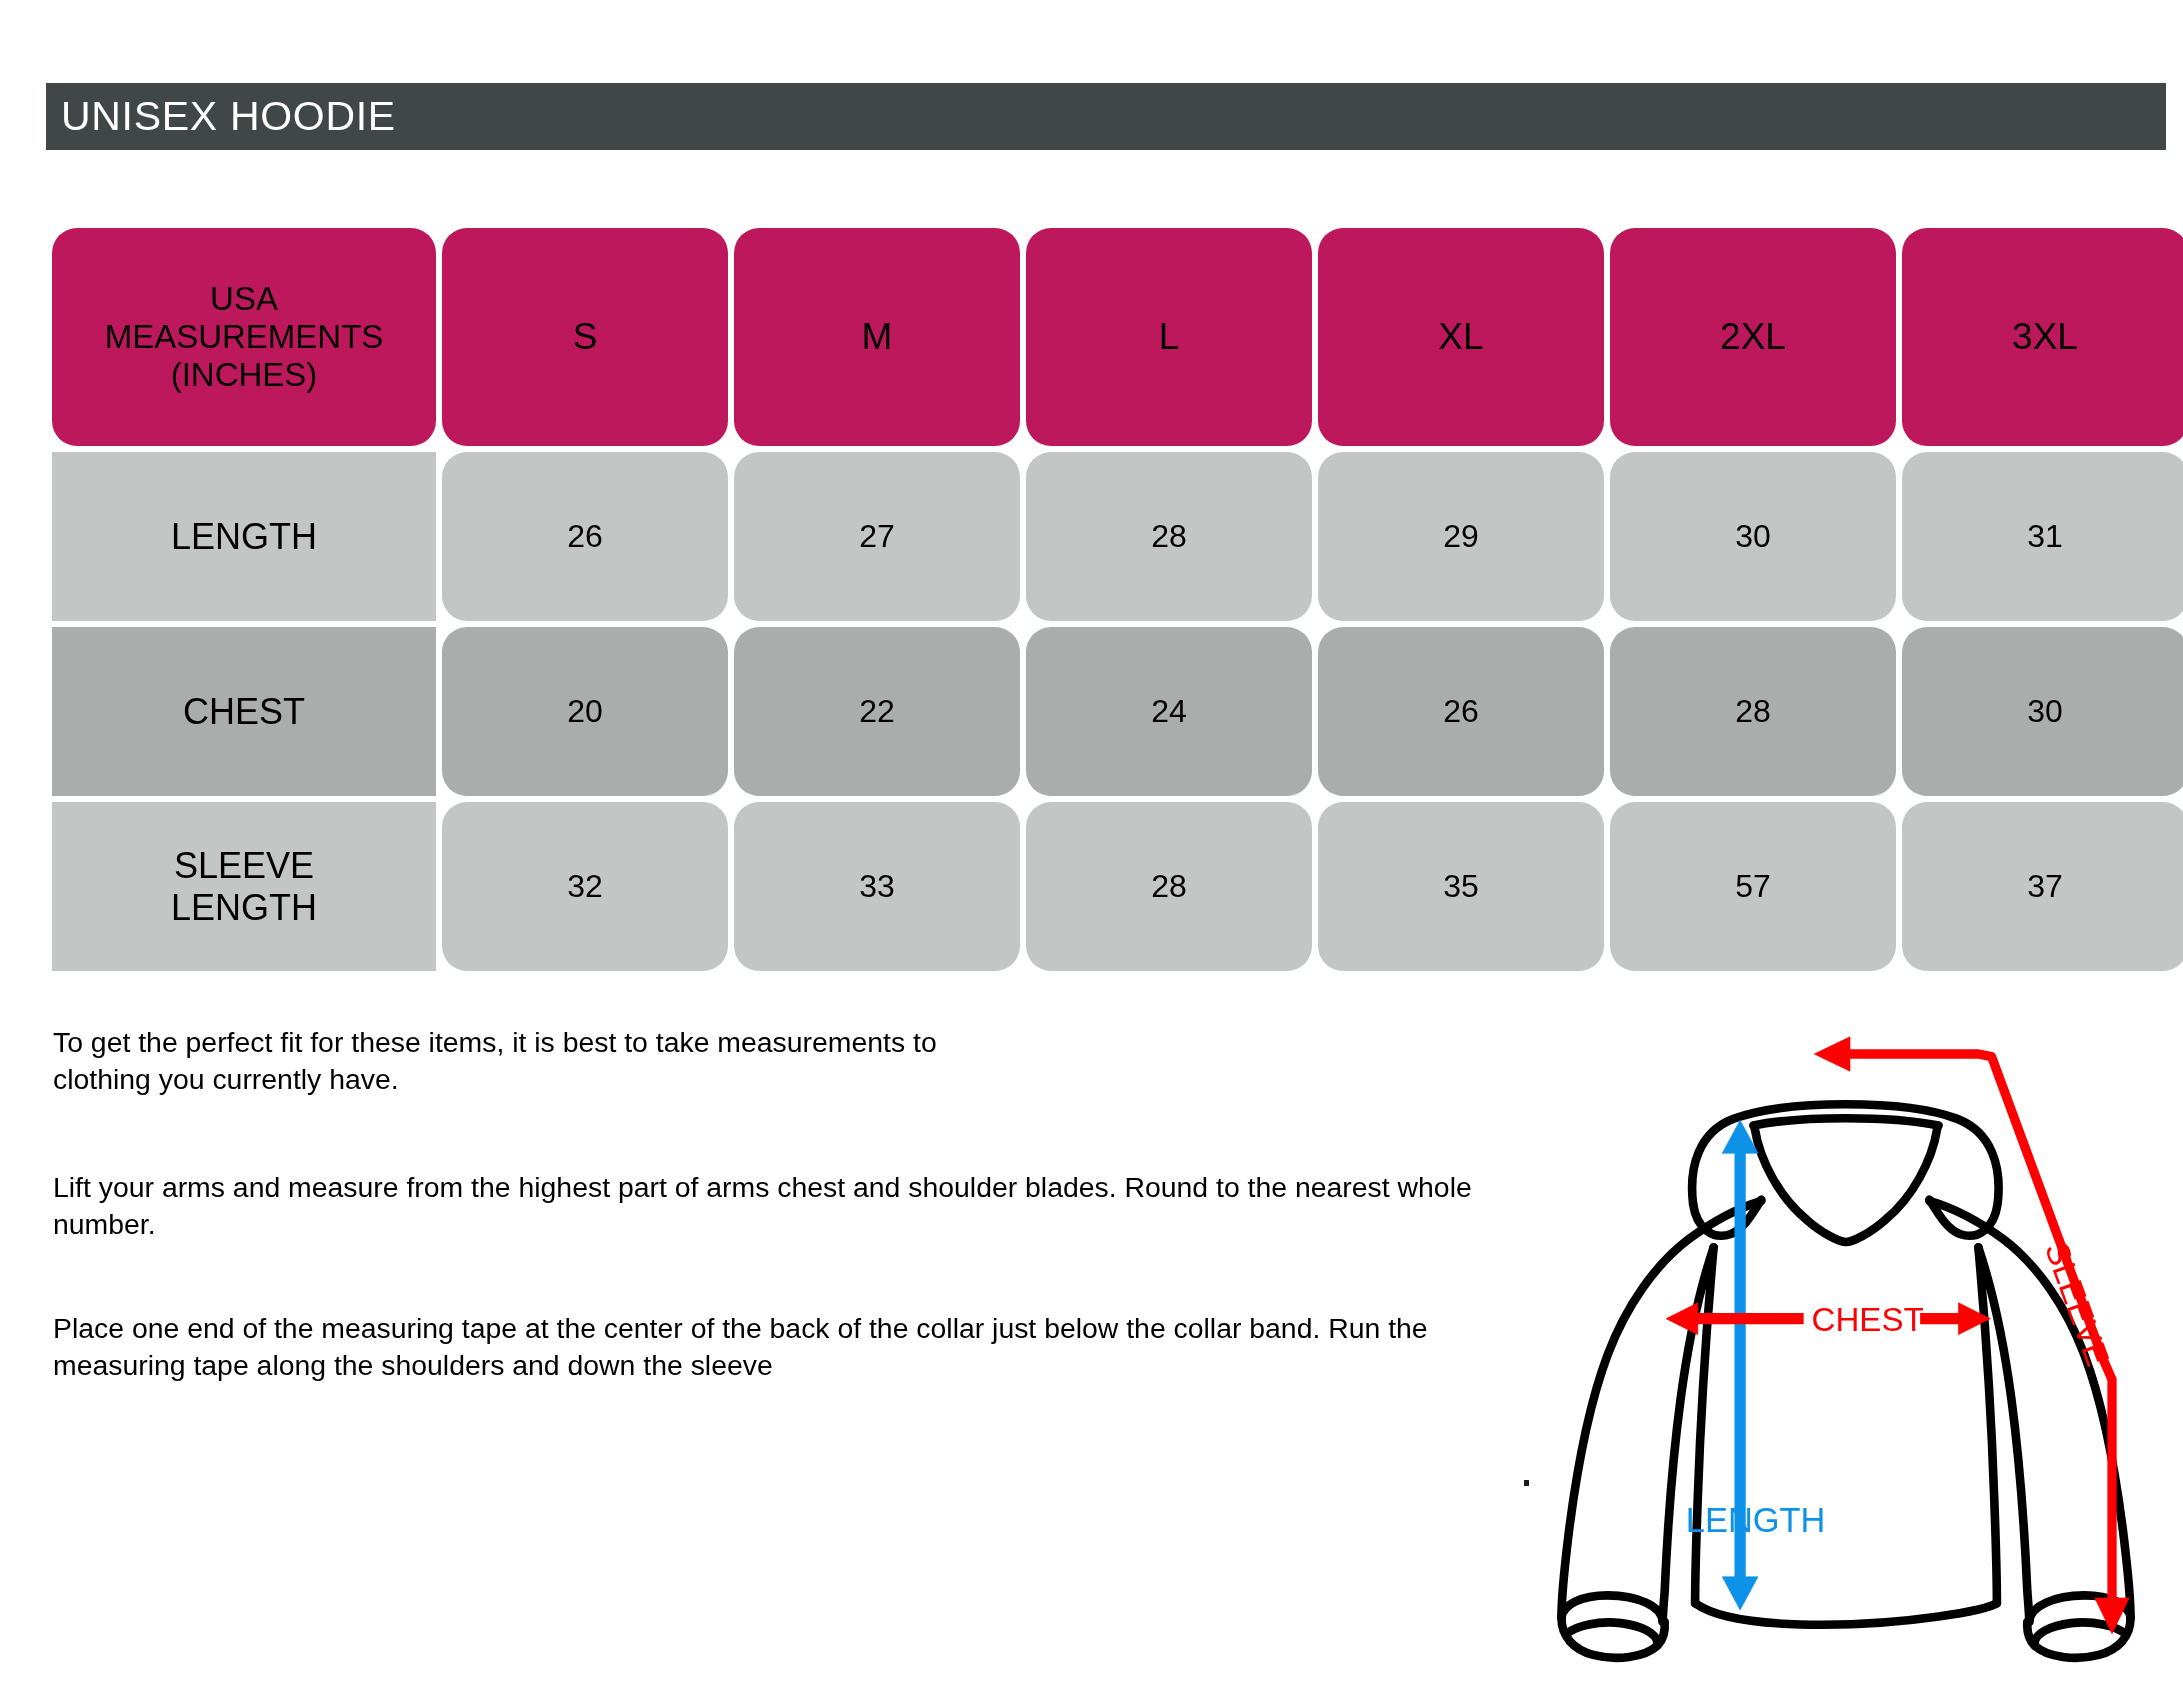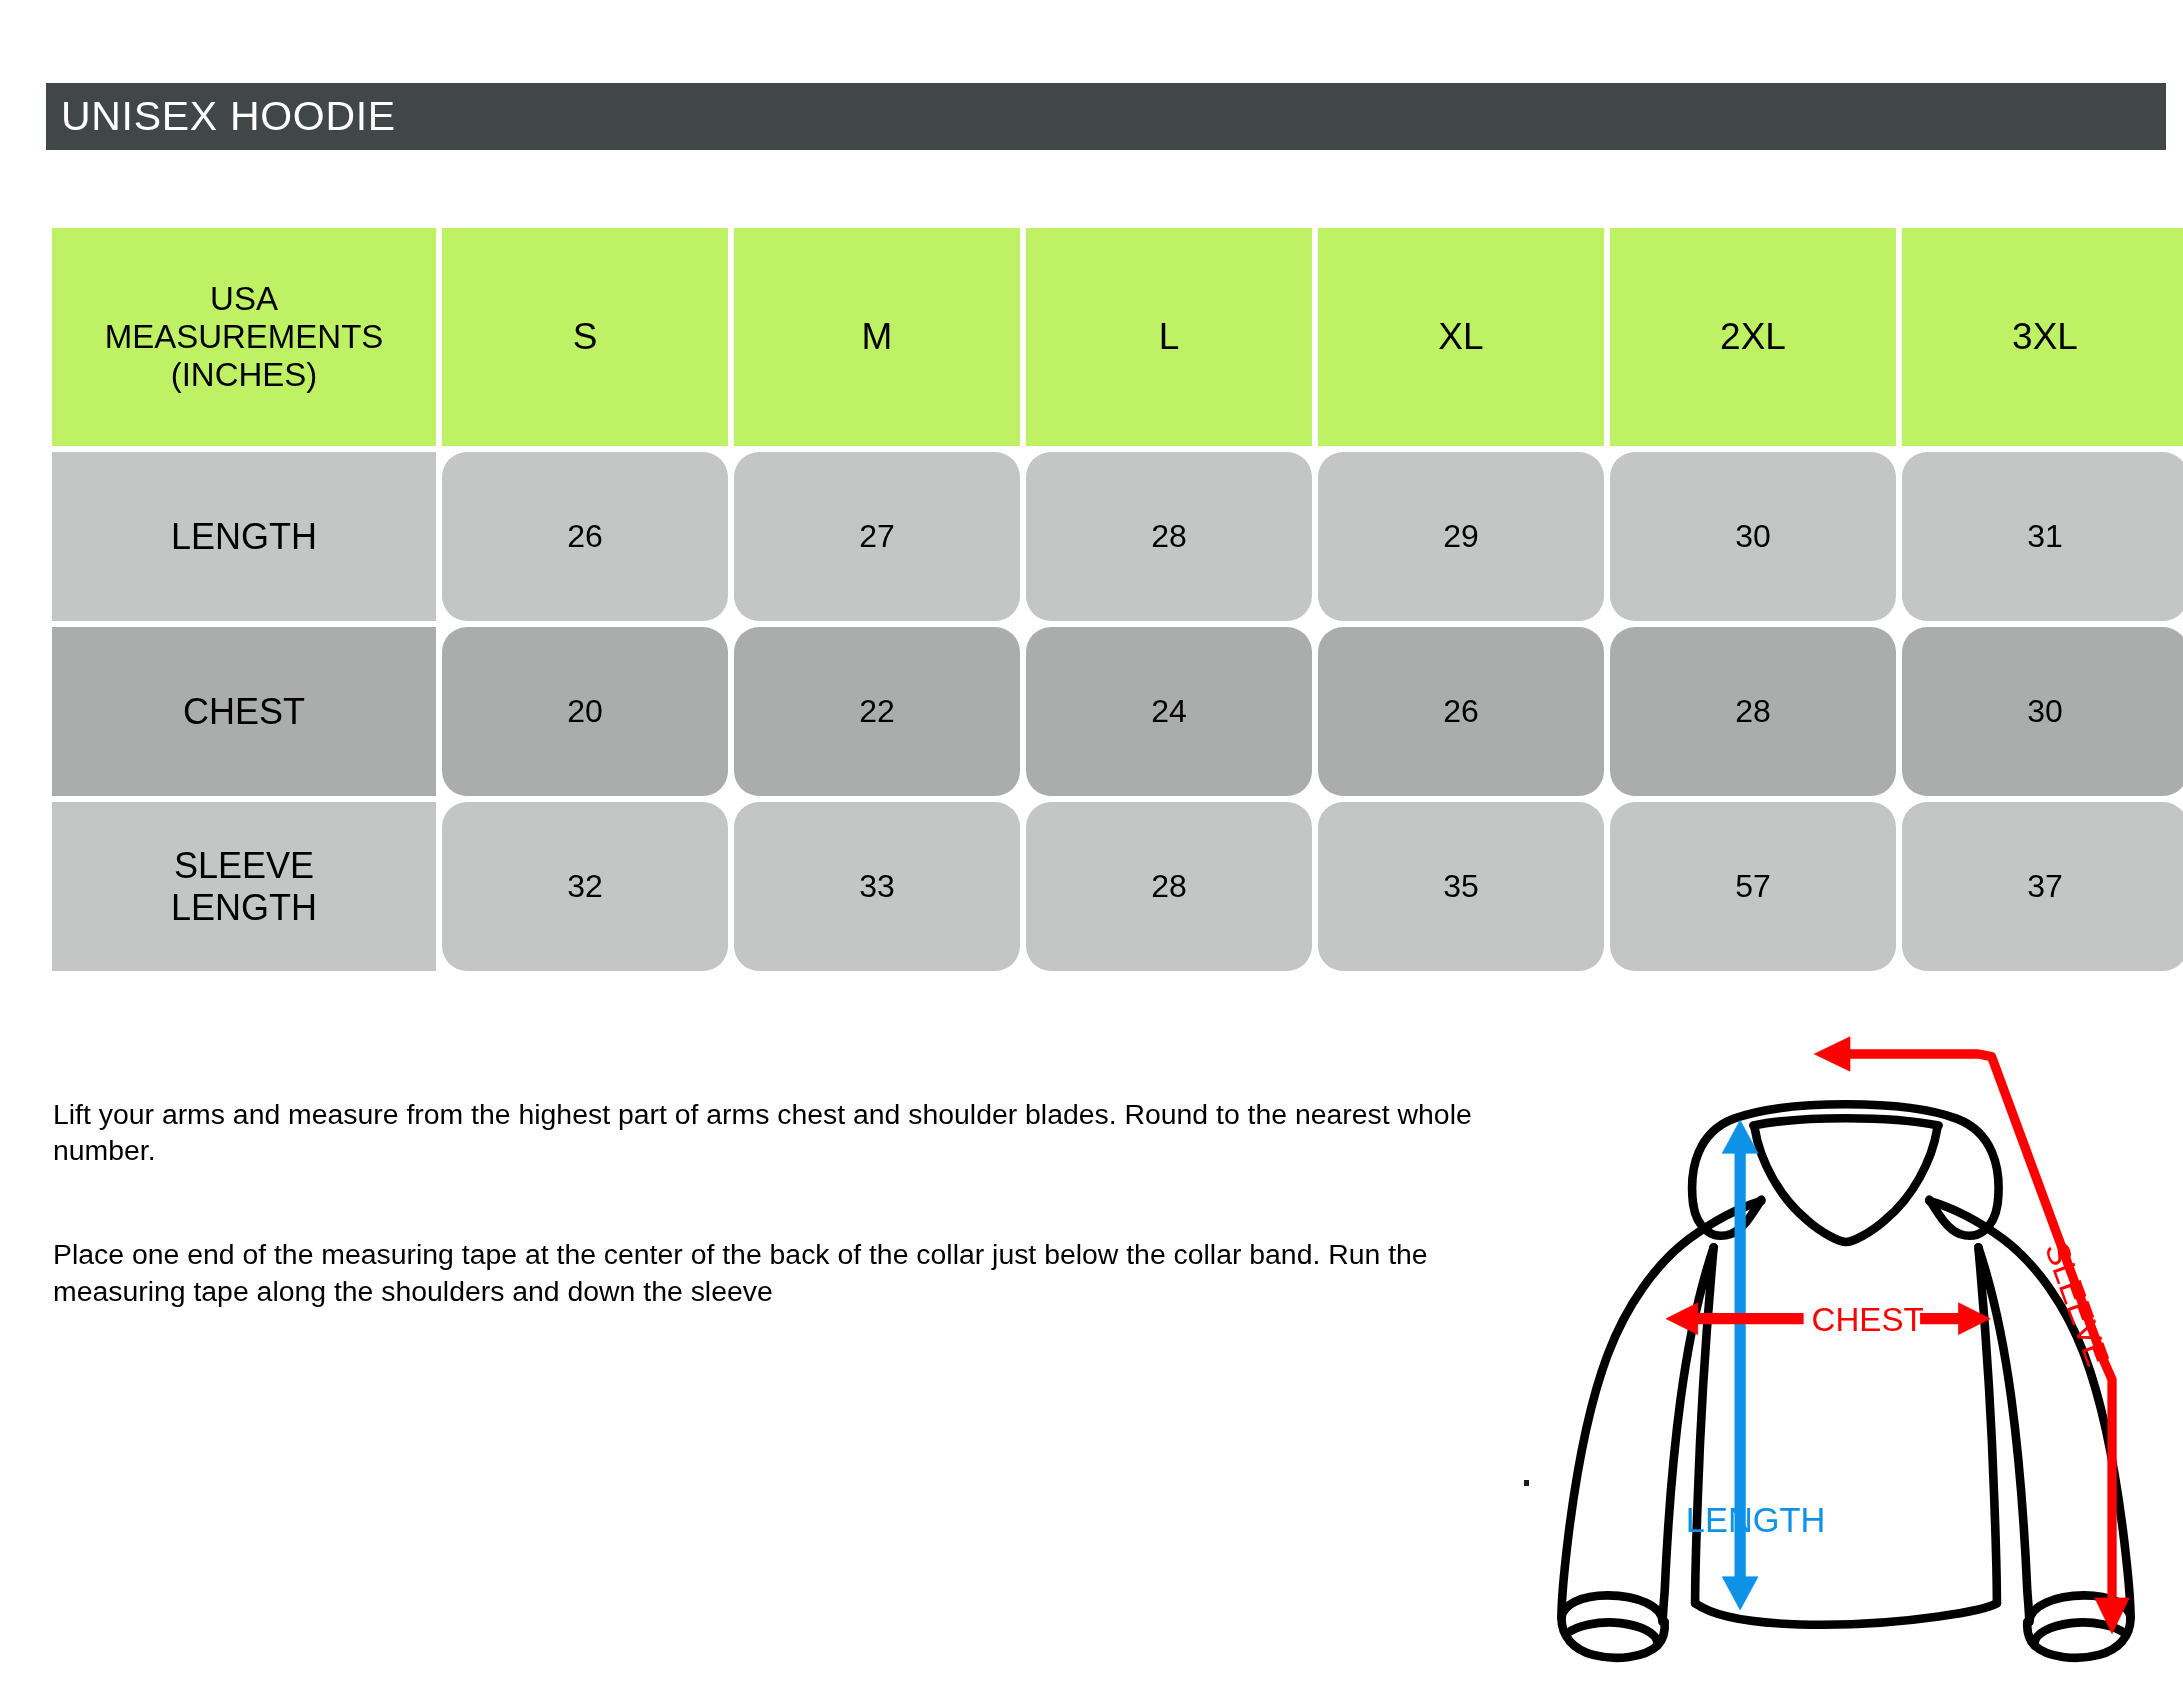--- a/index.html
+++ b/index.html
@@ -49,23 +49,24 @@
   #size-table td {
     padding: 0;
     text-align: center;
     vertical-align: middle;
     line-height: 1.16;
   }
   col.label-col { width: 384px; }
   col.size-col  { width: 286px; }
 
   tr.row-head td {
-    background: #bef264;
+    background: #be185d;
     height: 218px;
     font-size: 37px;
+    border-radius: 25px;
   }
   tr.row-head td.hcell-label {
     font-size: 33px;
   }
   tr.row-light td {
     background: #c4c6c6;
     height: 169px;
   }
   tr.row-dark td {
     background: #abadad;
@@ -183,20 +184,21 @@
       <td class="val">33</td>
       <td class="val">28</td>
       <td class="val">35</td>
       <td class="val">57</td>
       <td class="val">37</td>
     </tr>
   </tbody>
 </table>
 
 <div id="copy">
+  <p class="para intro">To get the perfect fit for these items, it is best to take measurements to clothing you currently have.</p>
   <div class="gap-a"></div>
   <div class="gap-b"></div>
   <p class="para">Lift your arms and measure from the highest part of arms chest and shoulder blades. Round to the nearest whole number.</p>
   <div class="gap-c"></div>
   <div class="gap-d"></div>
   <p class="para">Place one end of the measuring tape at the center of the back of the collar just below the collar band. Run the measuring tape along the shoulders and down the sleeve</p>
 </div>
 
 <div class="stray-dot"></div>
 

